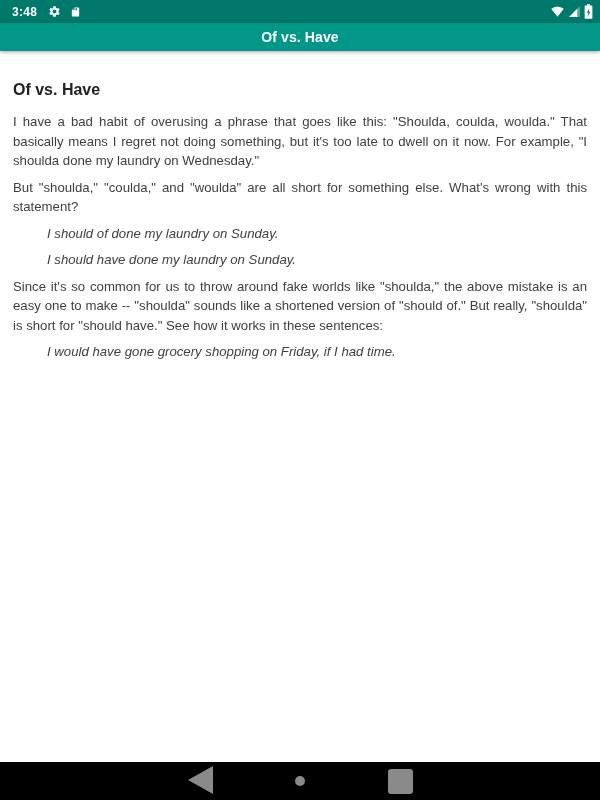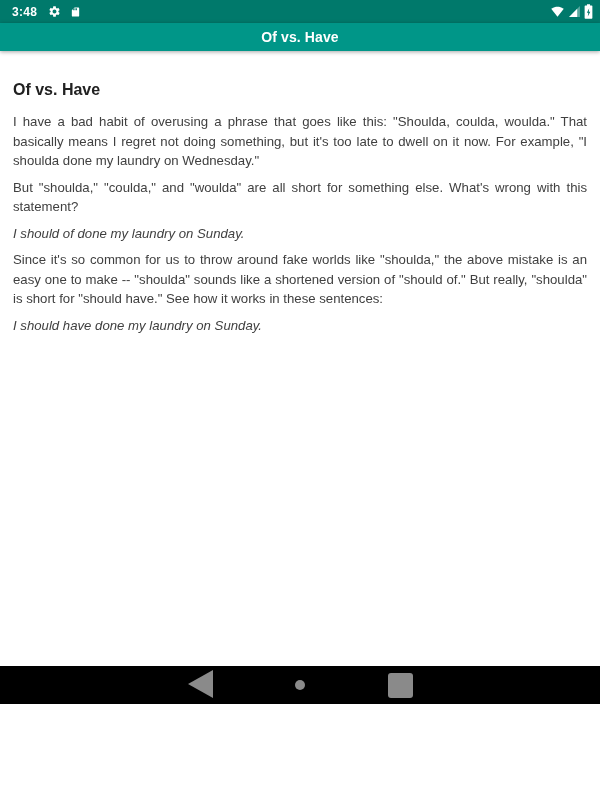--- a/index.html
+++ b/index.html
@@ -3,21 +3,21 @@
 <meta charset="utf-8">
 <style>
   * { box-sizing: border-box; margin: 0; padding: 0; }
   html, body { width: 600px; height: 800px; }
   body {
     font-family: "Liberation Sans", sans-serif;
     background: #fff;
     overflow: hidden;
   }
   .screen {
-    width: 600px; height: 704px;
+    width: 600px; height: 800px;
     display: flex; flex-direction: column;
     background: #fff;
     justify-content: space-between;
   }
 
   
   .status-bar {
     height: 23px;
     background: #00796b;
     display: flex;
@@ -70,21 +70,21 @@
     color: #212121;
     margin: 0 0 12px 0;
   }
   .para {
     font-size: 13.2px;
     line-height: 19.5px;
     color: #404040;
     text-align: justify;
     margin: 0 0 7px 0;
   }
-  .para.italic { font-style: italic; }
+  .para.italic { font-style: italic; margin-left: 34px; }
 
   
   .nav-bar {
     height: 38px;
     background: #000;
     display: flex;
     align-items: center;
     justify-content: center;
     flex: 0 0 auto;
   }
@@ -157,22 +157,23 @@
 
   <div class="app-bar">
     <span class="app-bar-title">Of vs. Have</span>
   </div>
 
   <div class="content">
     <h1 class="article-heading">Of vs. Have</h1>
     <p class="para">I have a bad habit of overusing a phrase that goes like this: "Shoulda, coulda, woulda." That basically means I regret not doing something, but it's too late to dwell on it now. For example, "I shoulda done my laundry on Wednesday."</p>
     <p class="para">But "shoulda," "coulda," and "woulda" are all short for something else. What's wrong with this statement?</p>
     <p class="para italic">I should of done my laundry on Sunday.</p>
+    <p class="para italic">I should have done my laundry on Sunday.</p>
     <p class="para">Since it's so common for us to throw around fake worlds like "shoulda," the above mistake is an easy one to make -- "shoulda" sounds like a shortened version of "should of." But really, "shoulda" is short for "should have." See how it works in these sentences:</p>
-    <p class="para italic">I should have done my laundry on Sunday.</p>
+    <p class="para italic">I would have gone grocery shopping on Friday, if I had time.</p>
   </div>
 
   <div class="nav-bar">
     <span class="nav-slot">
       <button class="nav-btn">
         <span>
           <svg width="25" height="28" viewBox="0 0 25 28">
               <path fill="#8a8a8a" d="M25 0v28L0 14z"></path>
             </svg>
         </span>

